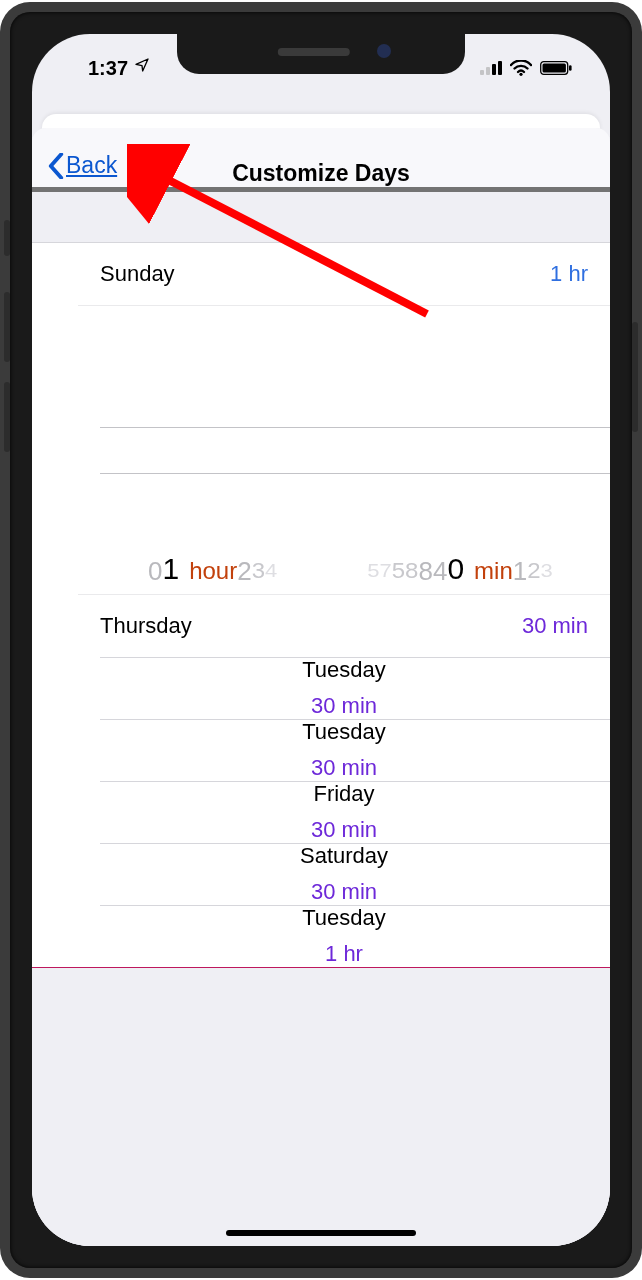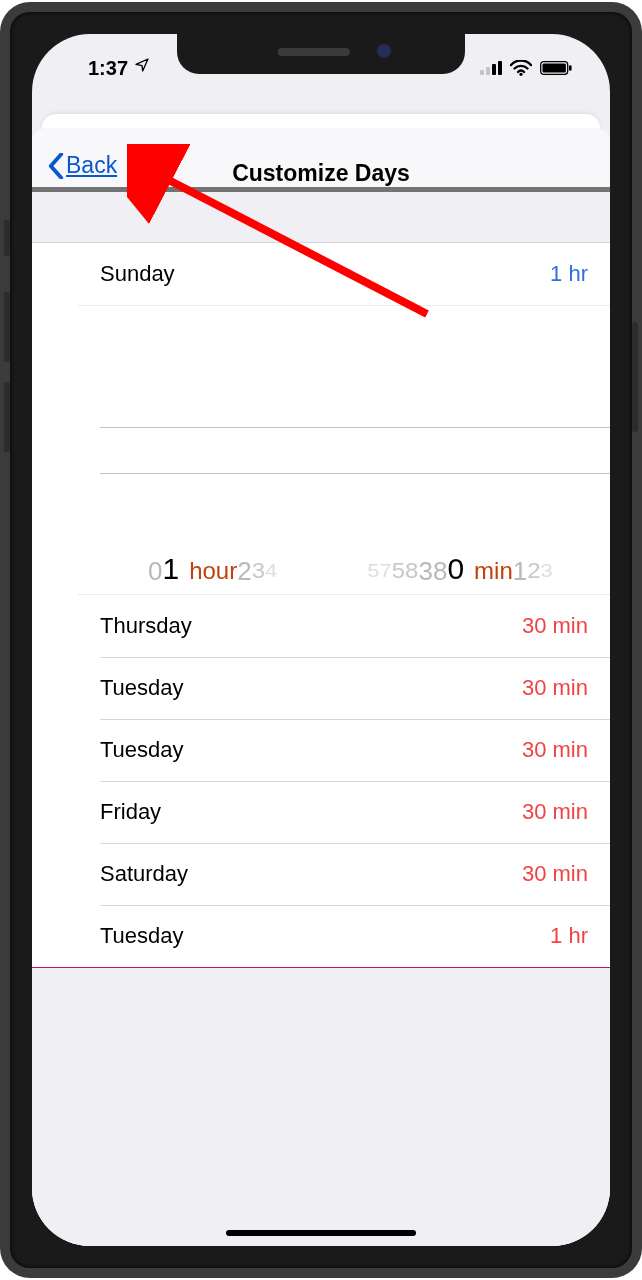--- a/index.html
+++ b/index.html
@@ -154,29 +154,29 @@
     }
     .row {
       display: flex;
       align-items: center;
       justify-content: space-between;
       height: 62px;
       padding: 0 22px;
       font-size: 22px;
       color: #000;
     }
-    .row + .row { position: relative; }
+    .row + .row { position: relative; flex-direction: column; }
     .row + .row::before {
       content: "";
       position: absolute;
       top: 0; left: 22px; right: 0;
       height: 1px;
       background: #d6d6db;
     }
-    .row .value      { color: #ef4444; font-size: 22px; }
+    .row .value      { color: #6d28d9; font-size: 22px; }
     .row .value.blue { color: #2f6fe0; }
 
     
     .picker {
       height: 290px;
       background: #fff;
       position: relative;
       overflow: hidden;
       border-top: 1px solid #eaeaec;
       border-bottom: 1px solid #eaeaec;
@@ -314,21 +314,21 @@
                   <span>1</span>
                   <span class="unit">hour</span>
                 </span>
                 <span class="opt">2</span>
                 <span class="o3">3</span>
                 <span class="o4">4</span>
               </div>
               <div class="col" style="align-items:flex-end">
                 <span class="o4">57</span>
                 <span class="o3">58</span>
-                <span class="opt">38</span>
+                <span class="opt">84</span>
                 <span class="sel">
                   <span>0</span>
                   <span class="unit">min</span>
                 </span>
                 <span class="opt">1</span>
                 <span class="o3">2</span>
                 <span class="o4">3</span>
               </div>
             </div>
           </div>

